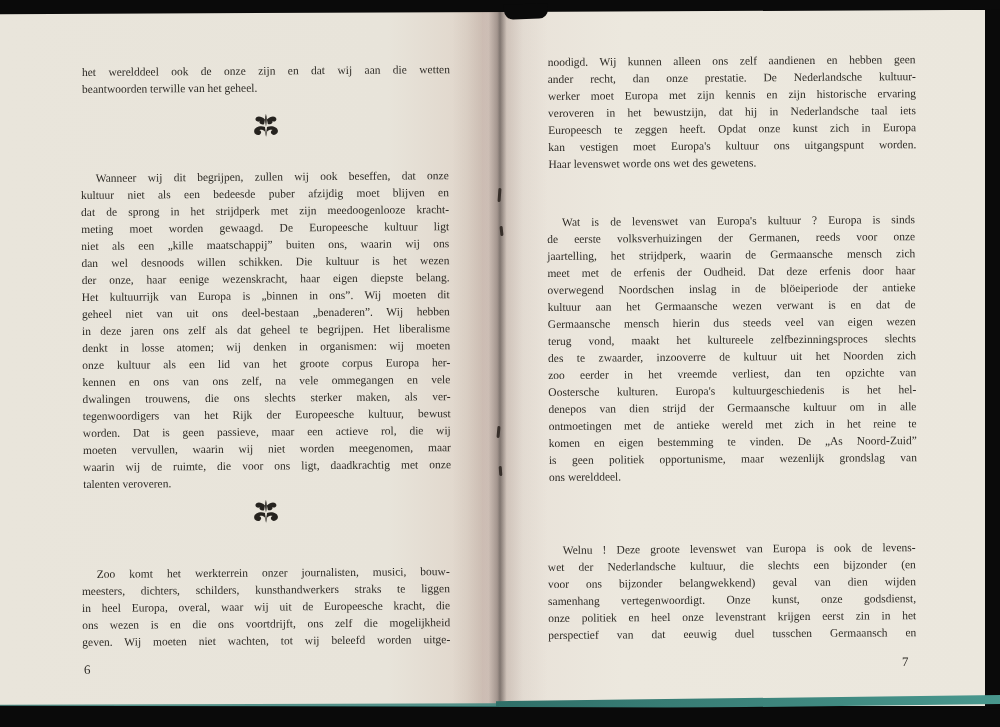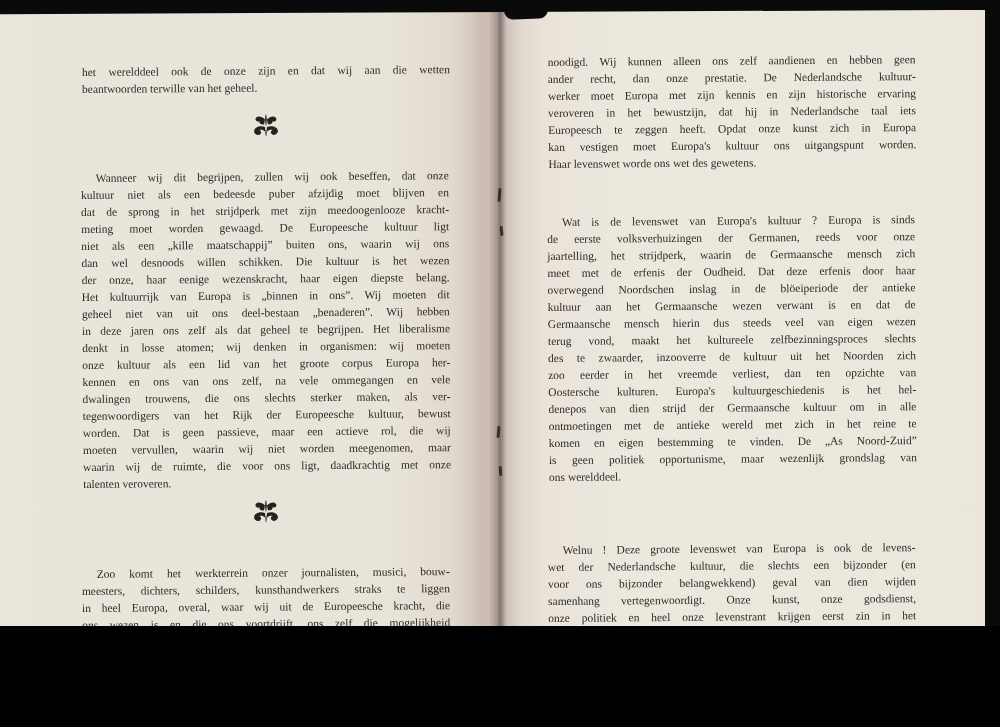--- a/index.html
+++ b/index.html
@@ -1,16 +1,16 @@
 <!DOCTYPE html>
 <html><head>
 <meta charset="utf-8">
 <style>
   html,body{margin:0;padding:0;background:#000;}
-  .stage{position:relative;width:1000px;height:626px;overflow:hidden;background:#0a0a0a;
+  .stage{position:relative;width:1000px;height:727px;overflow:hidden;background:#0a0a0a;
          font-family:"Liberation Serif","DejaVu Serif",serif;}
   
   .page{position:absolute;top:10px;height:696px;}
   .page-left{left:0;width:497px;
     background:linear-gradient(90deg,#e9e5db 0%,#e8e4da 78%,#e0d6cb 94%,#d3c4ba 100%);}
   .page-right{left:482px;width:503px;
     background:linear-gradient(90deg,#d9cbc2 0%,#e8e1d8 5%,#ece8de 28%,#ebe7dd 100%);}
   
   .gutter{position:absolute;left:452px;top:10px;width:96px;height:696px;pointer-events:none;
     background:linear-gradient(90deg,rgba(120,90,80,0) 0%,rgba(120,90,80,0.16) 38%,

